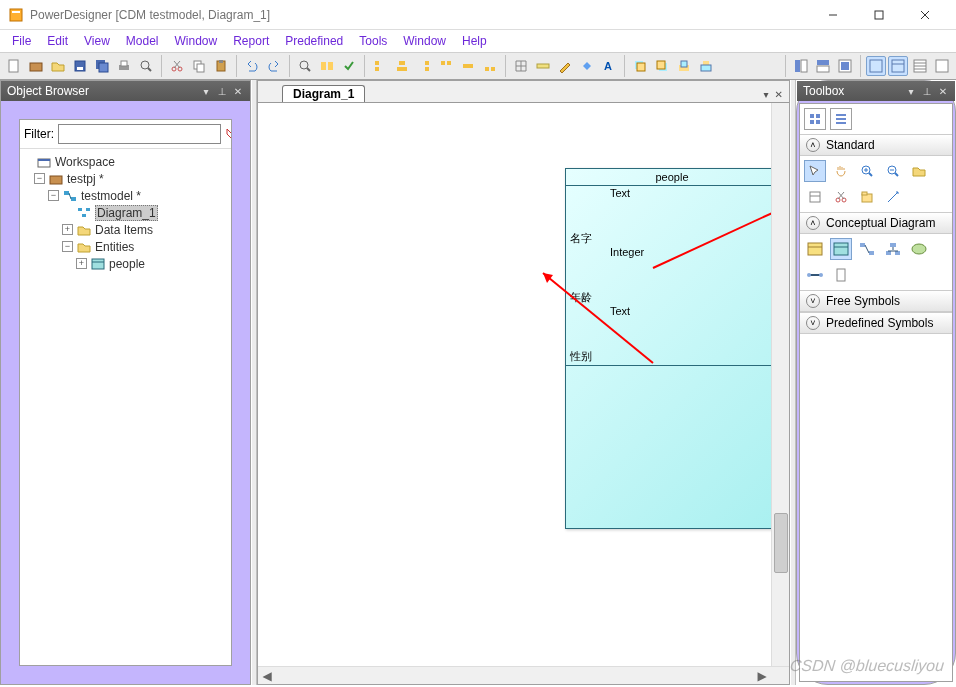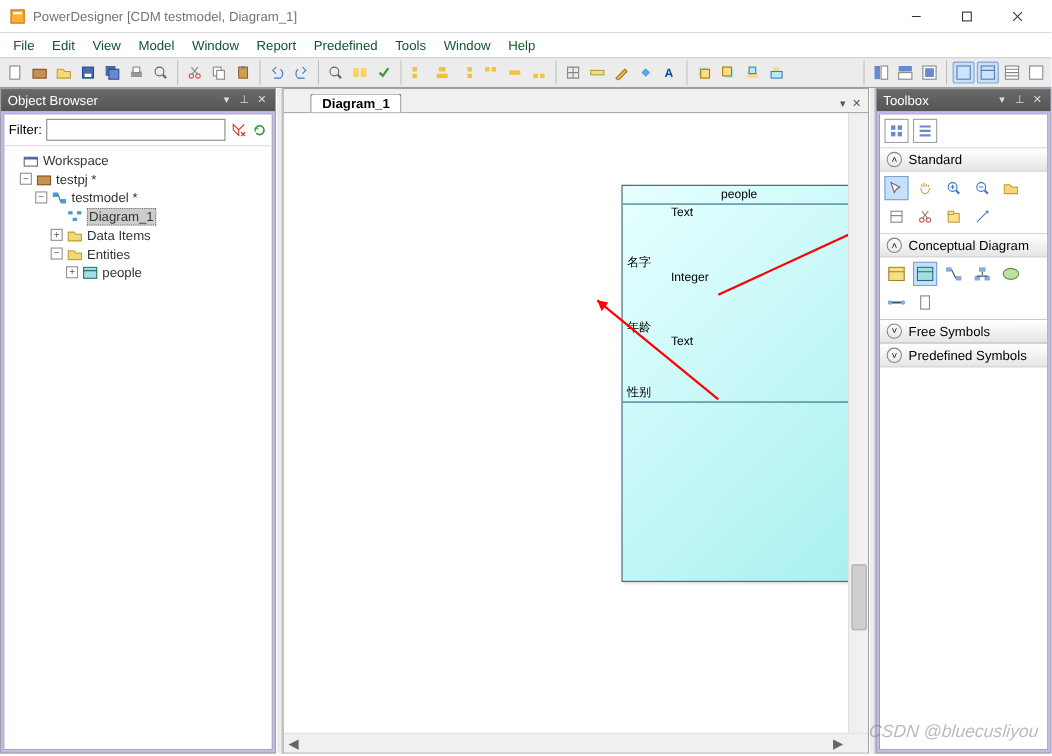--- a/index.html
+++ b/index.html
@@ -3,37 +3,37 @@
 <meta charset="utf-8">
 <style>
 * { box-sizing: border-box; margin: 0; padding: 0; font-family: "Segoe UI", Tahoma, sans-serif; }
 body { width: 956px; height: 687px; background: #fff; overflow: hidden; position: relative; font-size: 12px; }
 
 .titlebar { height: 30px; display: flex; align-items: center; padding: 0 8px; border-bottom: 1px solid #ddd; background: #fff; }
 .titlebar .app-icon { width: 16px; height: 16px; margin-right: 6px; }
 .titlebar .title { flex: 1; font-size: 12px; color: #737373; }
 .titlebar .win-btn { width: 46px; height: 30px; display: flex; align-items: center; justify-content: center; color: #333; }
 
-.menubar { height: 22px; display: flex; align-items: center; padding: 0 4px; font-size: 12px; color: #14532d; }
+.menubar { height: 22px; display: flex; align-items: center; padding: 0 4px; font-size: 12px; color: #6d28d9; }
 .menubar .mitem { padding: 2px 8px; cursor: default; }
 
 .toolbar { height: 28px; border-top: 1px solid #d0d0d0; border-bottom: 1px solid #a0a0a0; background: #ececec; display: flex; align-items: center; padding: 0 4px; gap: 2px; }
 .tbtn { width: 20px; height: 20px; display: inline-flex; align-items: center; justify-content: center; border: 1px solid transparent; border-radius: 2px; }
 .tbtn.active { border-color: #7da2ce; background: #c7e0ff; }
 .tsep { width: 1px; height: 22px; background: #c0c0c0; margin: 0 3px; }
 
 .workspace { display: flex; height: calc(687px - 30px - 22px - 28px - 2px); }
 
 .panel { background: #c4b5fd; border: 1px solid #a0a0a0; display: flex; flex-direction: column; }
 .panel-header { background: linear-gradient(to bottom, #696969, #555); color: #fff; font-size: 12px; padding: 2px 6px; display: flex; align-items: center; justify-content: space-between; height: 20px; }
 .panel-header .phbtns { display: flex; gap: 4px; }
 .panel-header .phbtn { width: 12px; height: 12px; color: #ddd; font-size: 10px; display: flex; align-items: center; justify-content: center; }
 
 .browser { width: 251px; }
-.browser-body { flex: 1; background: #fff; border: 1px solid #a0a0a0; margin: 2px; overflow: auto; }
+.browser-body { flex: 1; background: #fff; border: 1px solid #a0a0a0; margin: 18px; overflow: auto; }
 .filter-row { display: flex; align-items: center; padding: 4px; gap: 4px; border-bottom: 1px solid #ddd; }
 .filter-row input { flex: 1; height: 20px; border: 1px solid #888; padding: 0 3px; font-size: 12px; }
 .fbtn { width: 18px; height: 18px; display: flex; align-items: center; justify-content: center; border: 1px solid transparent; }
 
 .tree { padding: 4px 2px; font-size: 12px; color: #333; }
 .tree-row { display: flex; align-items: center; height: 17px; white-space: nowrap; }
 .tree-row .exp { width: 11px; height: 11px; border: 1px solid #919191; font-size: 9px; line-height: 9px; text-align: center; margin-right: 3px; cursor: pointer; color: #555; }
 .tree-row .exp.none { border: none; }
 .tree-row .ticon { width: 16px; height: 14px; margin-right: 3px; display: inline-flex; align-items: center; justify-content: center; }
 .tree-row.selected span.lbl { background: #ccc; border: 1px dotted #777; padding: 0 1px; }
@@ -51,21 +51,21 @@
 .hscroll { height: 18px; background: #f0f0f0; border-top: 1px solid #ddd; display: flex; align-items: center; }
 .hscroll .harrow { width: 18px; height: 16px; display: flex; align-items: center; justify-content: center; color: #666; }
 
 .entity { position: absolute; left: 307px; top: 65px; width: 214px; border: 1px solid #2a6a7a; background: linear-gradient(135deg, #e6ffff 0%, #a9f0f0 100%); font-family: "Courier New", monospace; font-size: 11px; box-shadow: 1px 1px 3px rgba(0,0,0,0.2); }
 .entity .ename { text-align: center; padding: 2px 0; border-bottom: 1px solid #2a6a7a; font-size: 11px; }
 .entity .eattrs { border-bottom: 1px solid #2a6a7a; padding: 1px 4px; }
 .entity .eattr { display: flex; }
 .entity .eattr .an { width: 40px; margin-top: 44px; }
 .entity .ebody { height: 162px; }
 
-.toolbox { width: 160px; }
+.toolbox { width: 160px; border-radius: 32px; }
 .toolbox-body { flex: 1; background: #fff; border: 1px solid #a0a0a0; margin: 2px; overflow: auto; }
 .tbx-mode { padding: 4px; display: flex; gap: 4px; }
 .tbx-mode .mbtn { width: 22px; height: 22px; border: 1px solid #a0a0a0; display: flex; align-items: center; justify-content: center; }
 .tbx-sect { border-top: 1px solid #ccc; }
 .tbx-sect-hdr { background: linear-gradient(to bottom, #fff, #e5e5e5); padding: 3px 6px; display: flex; align-items: center; gap: 6px; font-size: 12px; cursor: pointer; border-bottom: 1px solid #ccc; }
 .tbx-sect-hdr .chev { width: 14px; height: 14px; border: 1px solid #888; border-radius: 50%; display: flex; align-items: center; justify-content: center; font-size: 9px; }
 .tbx-tools { padding: 4px; display: flex; flex-wrap: wrap; gap: 4px; }
 .tbx-tool { width: 22px; height: 22px; border: 1px solid transparent; display: flex; align-items: center; justify-content: center; }
 .tbx-tool.sel { border-color: #7da2ce; background: #c7e0ff; }
 

